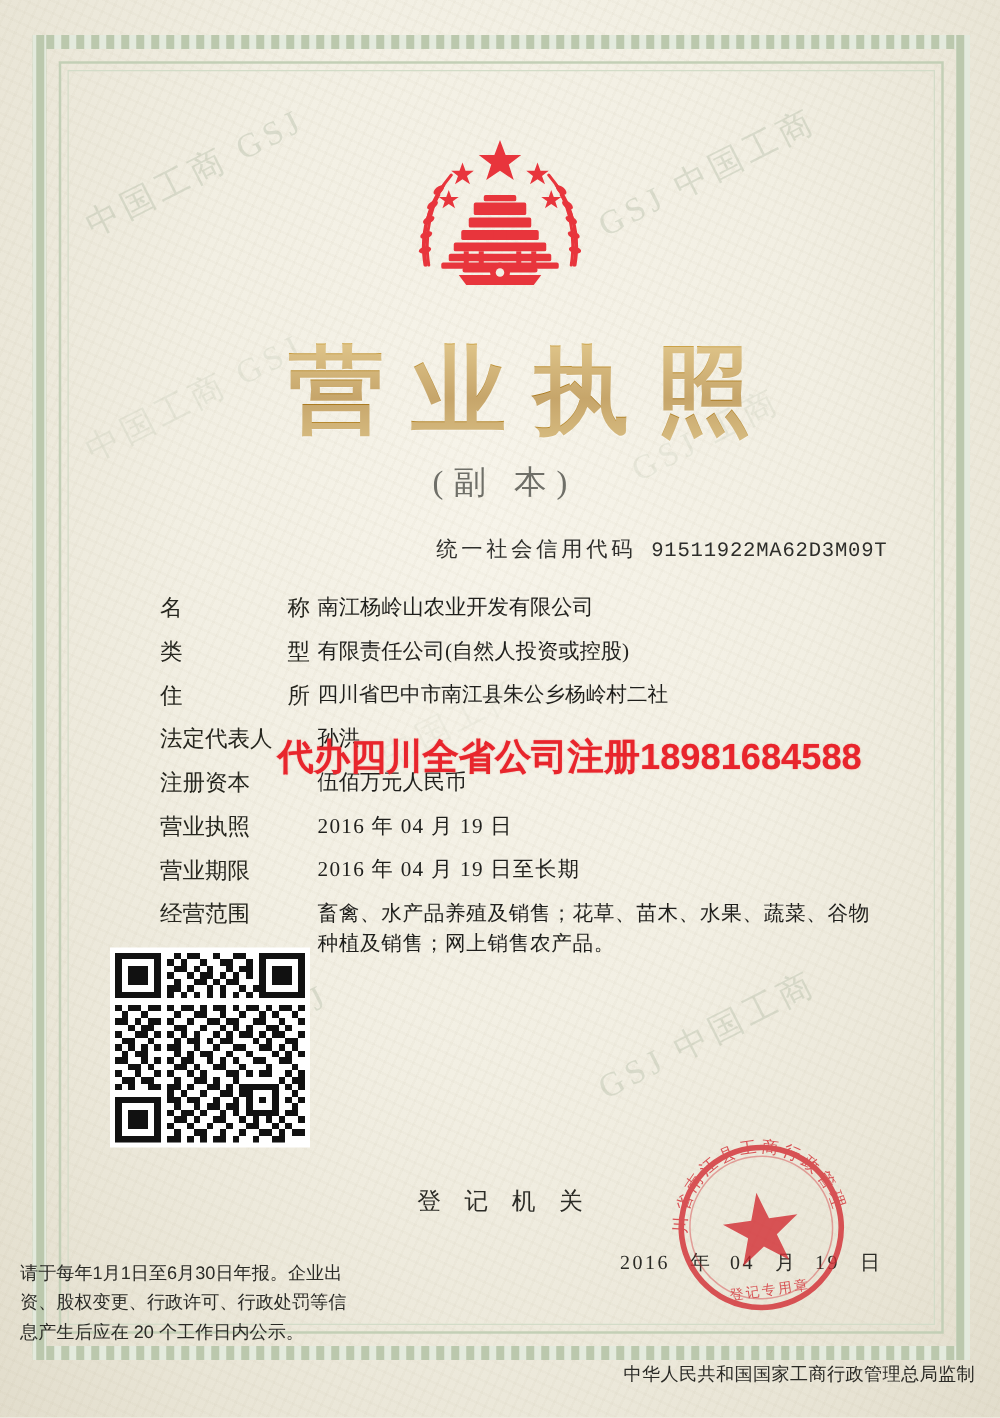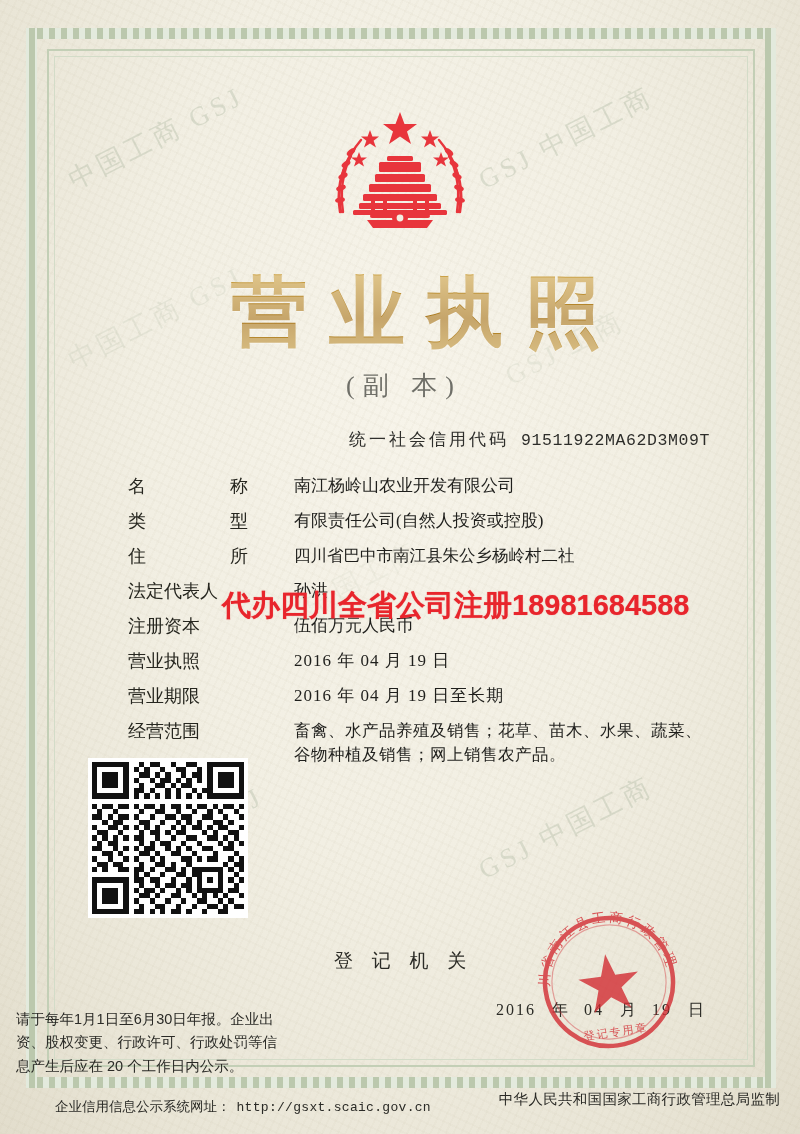--- a/index.html
+++ b/index.html
@@ -152,21 +152,20 @@
     justify-content: space-between;
   }
   .row-label.spread > span { display: inline-block; }
   .row-value {
     flex: 1 1 auto;
     font-family: "Liberation Serif", serif;
     font-size: 17px;
     color: #1f1f1c;
     line-height: 1.45;
     padding-left: 6px;
-    margin-left: 40px;
   }
   .row-value.small { font-size: 16.5px; }
   .row-value.wide { letter-spacing: .5px; }
   .date-val { letter-spacing: 1px; }
 
   
   .qr {
     position: absolute; left: 88px; top: 758px;
     width: 160px; height: 160px;
     background: #fff;
@@ -468,20 +467,16 @@
       <polygon points="84,56 91.2,77.6 114,77.6 95.6,91 102.6,112.6 84,99.4 65.4,112.6 72.4,91 54,77.6 76.8,77.6" fill="#d2282f"></polygon>
       <text font-family="'Liberation Serif', serif" font-size="13.5" fill="#d2282f" letter-spacing="3">
         <textPath href="#sealArcTop" startOffset="50%" text-anchor="middle">四川省南江县工商行政管理局</textPath>
       </text>
       <text x="84" y="138" text-anchor="middle" font-family="'Liberation Serif', serif" font-size="11" fill="#d2282f" letter-spacing="2">登记专用章</text>
     </svg>
   </div>
 
   <div class="notice">请于每年1月1日至6月30日年报。企业出资、股权变更、行政许可、行政处罚等信息产生后应在 20 个工作日内公示。</div>
 
-  <div class="website-row">
-    <span>企业信用信息公示系统网址：</span>
-    <span class="website-url">http://gsxt.scaic.gov.cn</span>
-  </div>
 
   <div class="footer-right">中华人民共和国国家工商行政管理总局监制</div>
 
 </div>
 
 </body></html>

